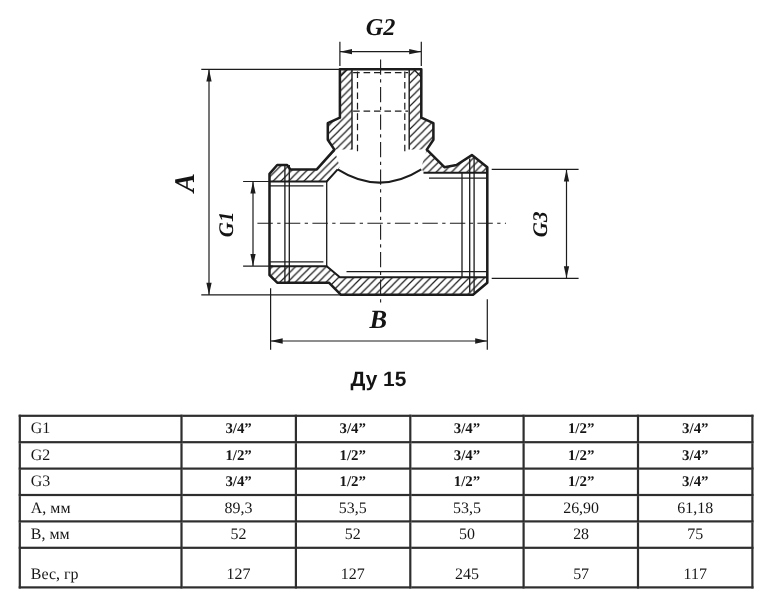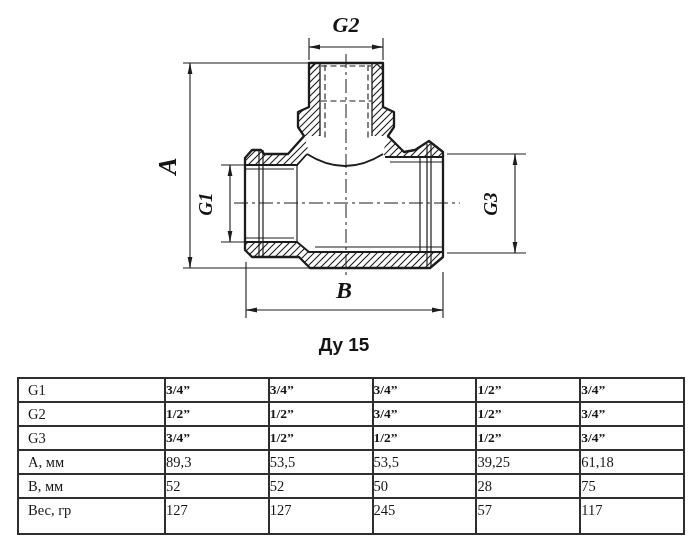--- a/index.html
+++ b/index.html
@@ -6,25 +6,25 @@
   .stage{position:relative;width:700px;height:552px;background:#ffffff;overflow:hidden;
          font-family:"Liberation Serif", serif;color:#161616;}
   .drawing{position:absolute;left:0;top:0;}
   .dim-label{font-family:"Liberation Serif", serif;font-style:italic;font-weight:bold;fill:#141414;}
   .caption{font-family:"Liberation Sans", sans-serif;font-weight:bold;fill:#141414;}
   .spec-table{position:absolute;left:17px;top:377px;width:666px;border-collapse:collapse;
               table-layout:fixed;background:#ffffff;}
   .spec-table td{border:2px solid #2e2e2e;font-size:14.5px;color:#161616;
                  vertical-align:middle;padding:0;}
   .spec-table td.lbl{text-align:left;padding-left:9px;}
-  .spec-table td.val{}
+  .spec-table td.val{text-align:center;}
   .spec-table tr.thread td.val{font-weight:bold;font-size:13.5px;}
   .spec-table tr.r1to5{height:24px;}
   .spec-table tr.last{height:36px;}
-  .spec-table tr.last td{vertical-align:top;padding-top:3px;margin-left:48px;}
+  .spec-table tr.last td{vertical-align:top;padding-top:15px;margin-left:48px;}
 </style>
 </head>
 <body>
 
 <div class="stage">
 
   <svg class="drawing" width="700" height="375" viewBox="0 0 700 375" xmlns="http://www.w3.org/2000/svg">
     <defs>
       <pattern id="hatch" width="7" height="7" patternUnits="userSpaceOnUse">
         <path d="M-1.75,1.75 L1.75,-1.75 M-1.75,8.75 L8.75,-1.75 M5.25,8.75 L8.75,5.25" stroke="#1c1c1c" stroke-width="1.1"></path>
@@ -141,21 +141,21 @@
         <td class="val">1/2”</td>
         <td class="val">1/2”</td>
         <td class="val">1/2”</td>
         <td class="val">3/4”</td>
       </tr>
       <tr class="r1to5">
         <td class="lbl">А, мм</td>
         <td class="val">89,3</td>
         <td class="val">53,5</td>
         <td class="val">53,5</td>
-        <td class="val">39,25</td>
+        <td class="val">26,90</td>
         <td class="val">61,18</td>
       </tr>
       <tr class="r1to5">
         <td class="lbl">В, мм</td>
         <td class="val">52</td>
         <td class="val">52</td>
         <td class="val">50</td>
         <td class="val">28</td>
         <td class="val">75</td>
       </tr>

